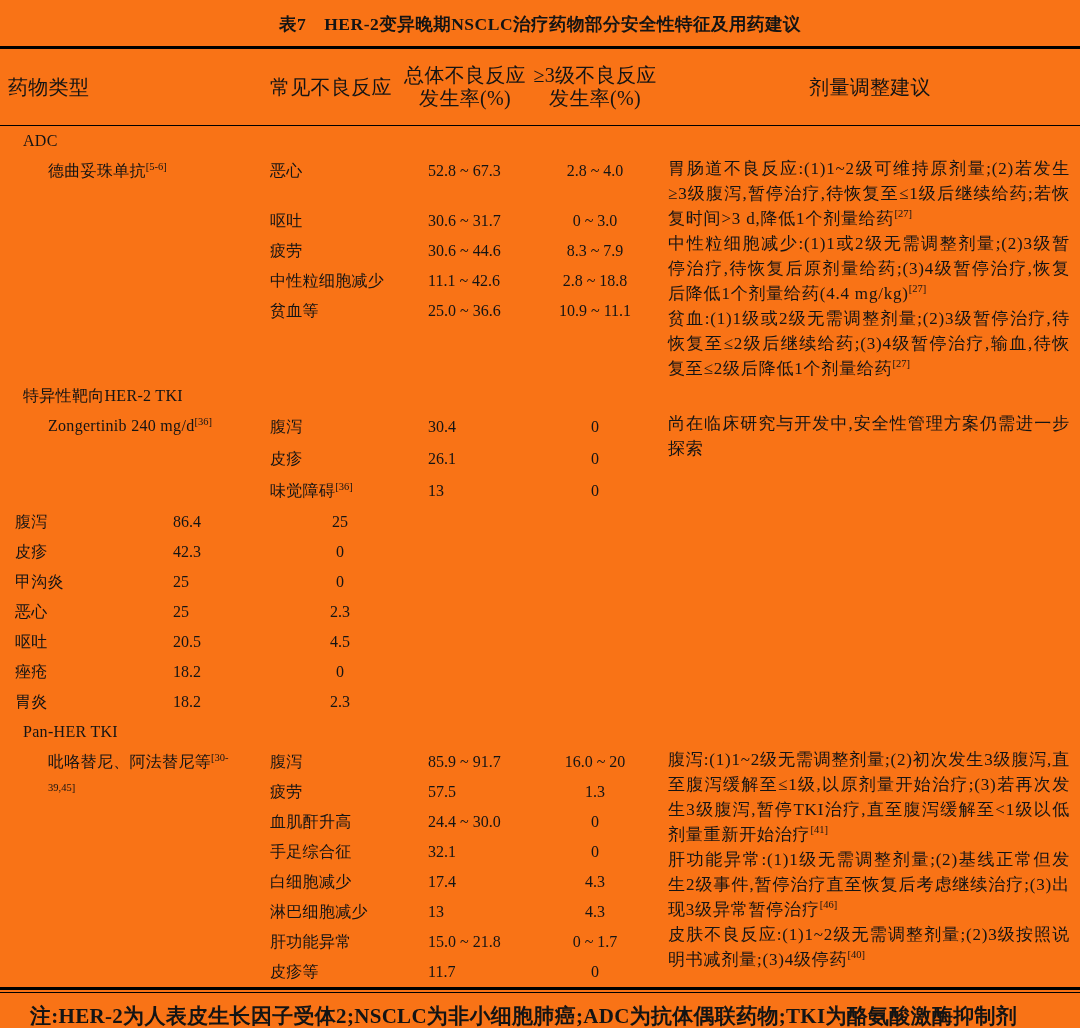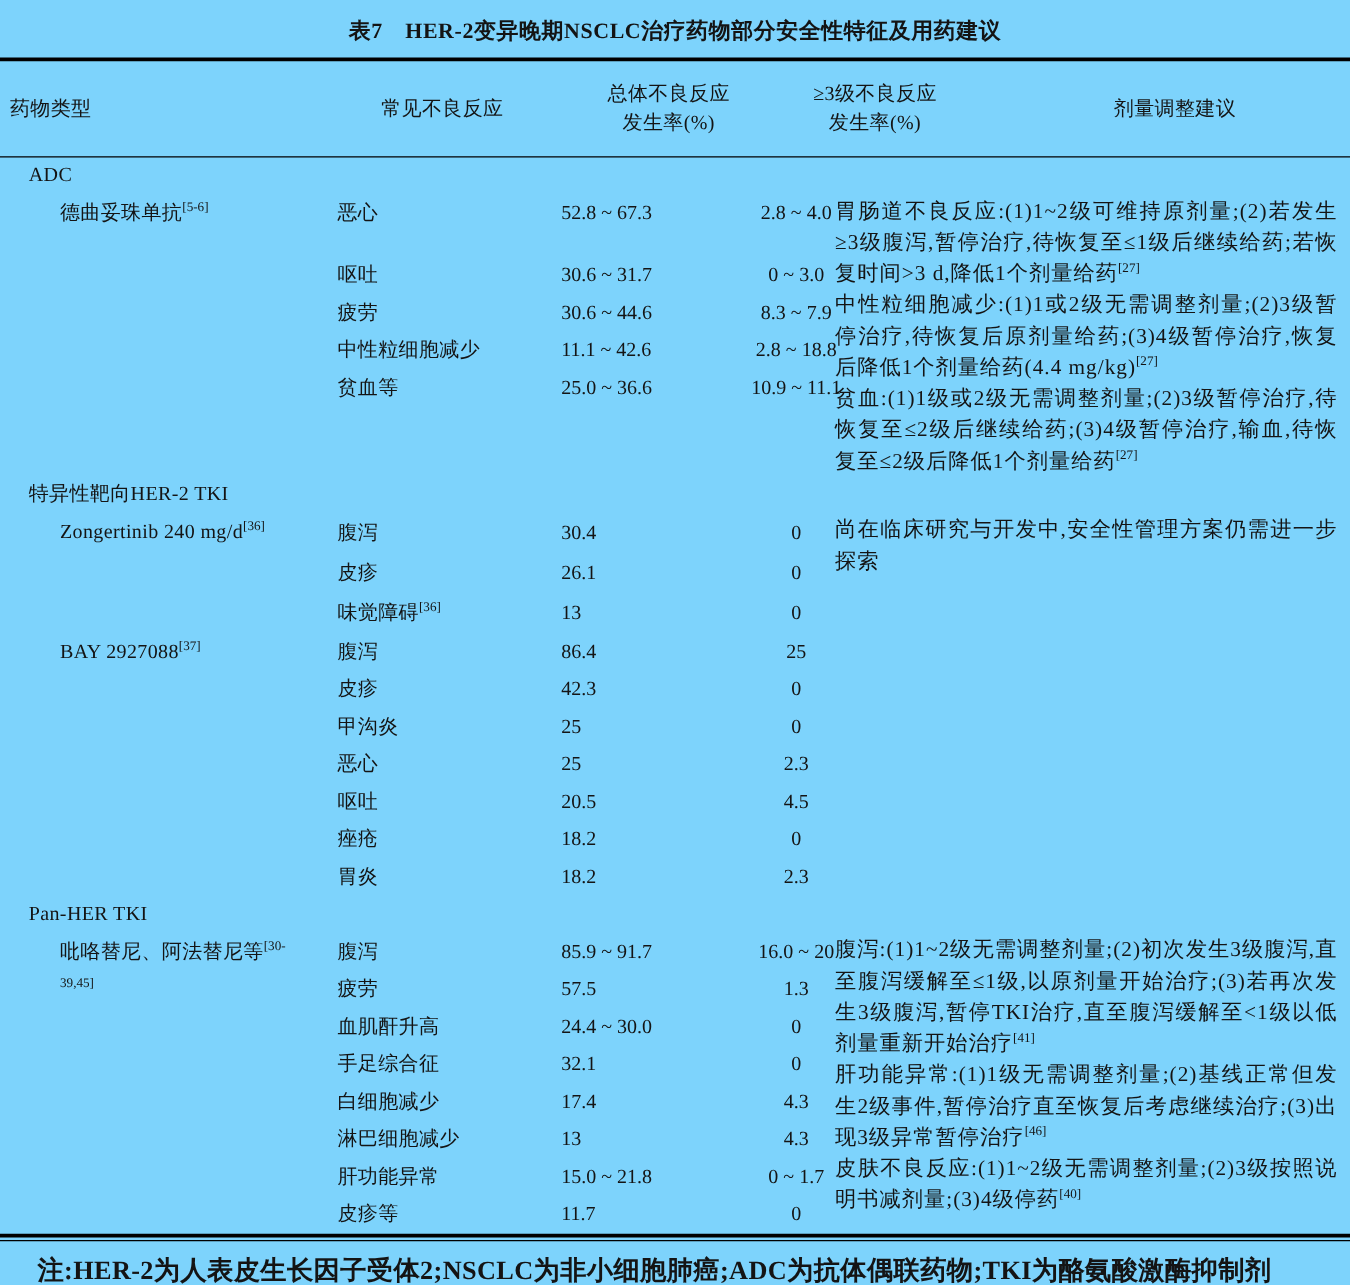--- a/index.html
+++ b/index.html
@@ -1,19 +1,19 @@
 <!DOCTYPE html>
 <html><head>
 <meta charset="utf-8">
 <style>
   html,body{margin:0;padding:0;background:#ffffff;}
   .page{
     position:relative;
     width:1080px;height:1028px;
-    background:#7dd3fc;
+    background:#f97316;
     color:#141414;
     font-family:"Liberation Serif","DejaVu Serif",serif;
     overflow:hidden;
     box-sizing:border-box;
   }
   .title{
     height:40px;
     padding-top:6px;
     text-align:center;
     font-size:17.5px;
@@ -22,42 +22,41 @@
     line-height:36px;
   }
   .rule-heavy{border-top:3px solid #000;height:0;}
   .rule-thin{border-top:1.5px solid #000;height:0;}
   .rule-bottom{border-top:3px solid #000;height:2px;border-bottom:1.5px solid #000;}
   .thead{
     display:grid;
     grid-template-columns:255px 145px 130px 130px 1fr;
     align-items:center;
     height:76px;
-    font-size:16px;
+    font-size:20px;
     letter-spacing:0.3px;
-    gap:35px;
   }
   .th-left{padding-left:8px;}
   .th-name{padding-left:15px;}
   .th-center{text-align:center;line-height:23px;}
   .section-label{
     height:30px;line-height:30px;
     padding-left:23px;
     font-size:16px;letter-spacing:0.3px;
   }
   .drug-row{
     display:grid;
     grid-template-columns:255px 405px 1fr;
     font-size:16px;
   }
   .c-drug{padding-left:28px;line-height:30px;letter-spacing:0.3px;margin-left:20px;}
   .r-row{
     display:grid;
     grid-template-columns:145px 130px 130px;
-    height:30px;line-height:30px;gap:21px;
+    height:30px;line-height:30px;
   }
   .rh32 .r-row{height:32px;line-height:32px;}
   .mt20{margin-top:20px;}
   .mt28{}
   .r-name{padding-left:15px;letter-spacing:0.3px;white-space:nowrap;}
   .r-overall{padding-left:28px;white-space:nowrap;}
   .r-grade3{text-align:center;white-space:nowrap;}
   .advice{
     padding-left:8px;
     padding-right:10px;
@@ -167,23 +166,20 @@
         <div class="r-overall">13</div>
         <div class="r-grade3">0</div>
       </div>
     </div>
     <div class="advice">
       <p class="adv">尚在临床研究与开发中,安全性管理方案仍需进一步探索</p>
     </div>
   </div>
 
   <div class="drug-row">
-    <div class="c-drug">
-      <span>BAY 2927088</span><span class="sup">[37]</span>
-    </div>
     <div>
       <div class="r-row">
         <div class="r-name"><span>腹泻</span></div>
         <div class="r-overall">86.4</div>
         <div class="r-grade3">25</div>
       </div>
       <div class="r-row">
         <div class="r-name"><span>皮疹</span></div>
         <div class="r-overall">42.3</div>
         <div class="r-grade3">0</div>

